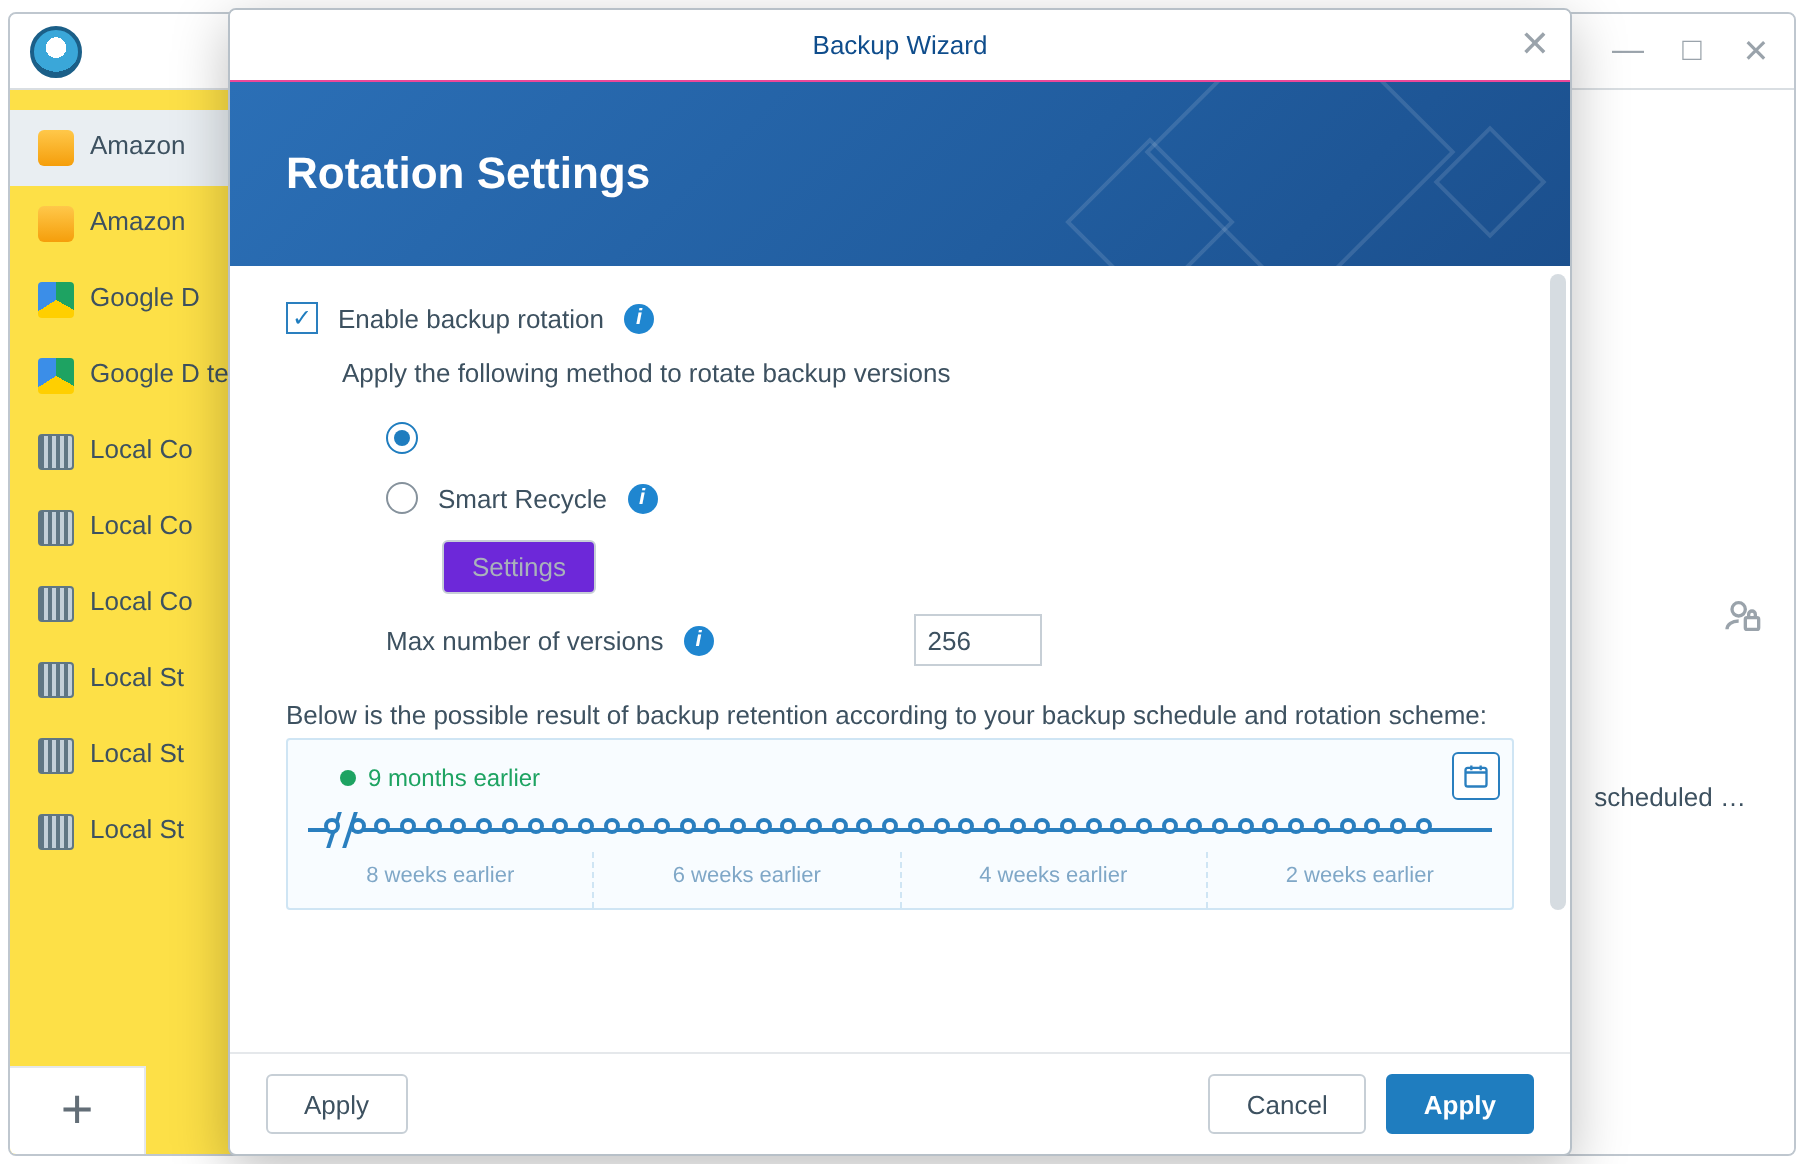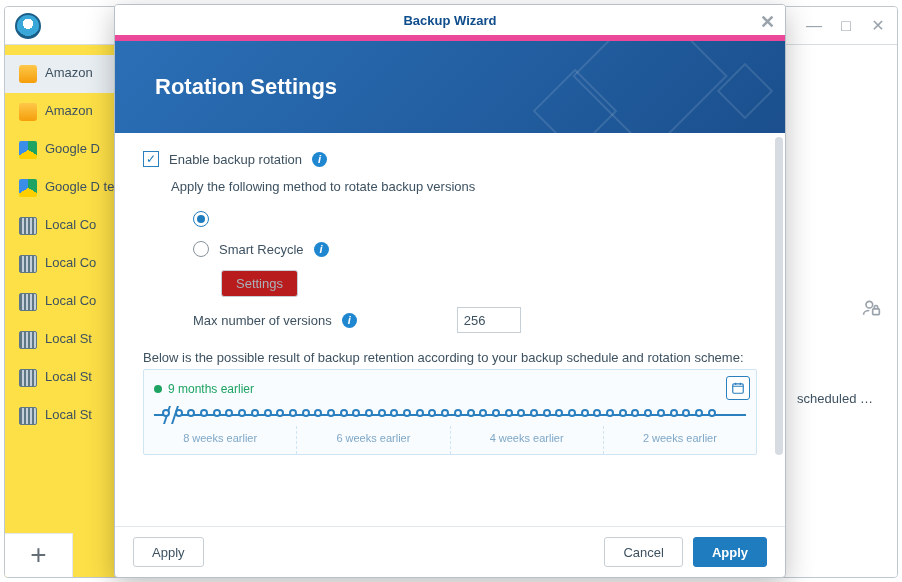--- a/index.html
+++ b/index.html
@@ -20,46 +20,46 @@
   .ic-gdrive { background: conic-gradient(#1ea362 0 33%, #ffcf00 33% 66%, #3b8ee8 66% 100%); border-radius: 2px; }
   .ic-local  { background: repeating-linear-gradient(90deg,#5f7684 0 2px,#c3d0d9 2px 4px); border: 1px solid #5f7684; border-radius: 2px;}
   .sidebar-add { position: absolute; left: 0; bottom: 0; width: 68px; height: 44px; border-top: 1px solid #e5e8eb; border-right: 1px solid #e5e8eb; background: #fff; color: #636e77; font-size: 28px; text-align: center; line-height: 42px; cursor: pointer; }
   .main-pane { flex: 1; background: #fff; position: relative; }
   .lock-icon-area { position: absolute; right: 16px; top: 252px; color: #9aa3ab; }
   .lock-icon-area svg { width: 20px; height: 22px; }
   .schedule-note { position: absolute; right: 24px; top: 346px; font-size: 13px; color: #3d5160; }
 
   
   .modal { position: absolute; left: 114px; top: 4px; width: 672px; height: 574px; background: #fff; border: 1px solid #b7c0c8; border-radius: 4px; box-shadow: 0 8px 28px rgba(0,0,0,.25); display: flex; flex-direction: column; overflow: hidden; }
-  .modal-titlebar { height: 36px; display: flex; align-items: center; justify-content: center; font-size: 13px; color: #0f4d8c; font-weight: 700; border-bottom: 6px solid #ec4899; position: relative; background: #fff; text-align: center; }
+  .modal-titlebar { height: 36px; display: flex; align-items: center; justify-content: center; font-size: 13px; color: #0f4d8c; font-weight: 400; border-bottom: 1px solid #ec4899; position: relative; background: #fff; text-align: center; }
   .modal-close { position: absolute; right: 10px; top: 6px; font-size: 18px; color: #9aa3ab; cursor: pointer; }
-  .modal-hero { height: 92px; background: linear-gradient(135deg,#2b6fb6 0%, #215d9f 60%, #1b4f8d 100%); color: #fff; display: flex; align-items: center; padding-left: 40px; font-size: 22px; font-weight: 600; position: relative; overflow: hidden; }
+  .modal-hero { height: 92px; background: linear-gradient(135deg,#2b6fb6 0%, #215d9f 60%, #1b4f8d 100%); color: #fff; display: flex; align-items: center; padding-left: 28px; font-size: 22px; font-weight: 600; position: relative; overflow: hidden; }
   .hero-cube { position: absolute; width: 60px; height: 60px; border: 2px solid rgba(255,255,255,.12); transform: rotate(45deg); }
   .hero-cube.c1 { right: 80px; top: -20px; width: 110px; height: 110px; }
   .hero-cube.c2 { right: 180px; top: 40px; }
   .hero-cube.c3 { right: 20px; top: 30px; width: 40px; height: 40px; }
 
   .modal-body { flex: 1; padding: 18px 28px 10px 28px; position: relative; overflow: hidden; }
   .check-row { display: flex; align-items: center; gap: 10px; font-size: 13px; color: #3d5160; margin-bottom: 12px; }
   .checkbox { width: 16px; height: 16px; border: 1px solid #2a7fbf; background: #fff; display: inline-flex; align-items: center; justify-content: center; color: #1f7dbf; font-size: 12px; }
   .info-dot { width: 15px; height: 15px; border-radius: 50%; background: #1f86d0; color: #fff; font-size: 11px; font-weight: 700; display: inline-flex; align-items: center; justify-content: center; font-style: italic; }
   .subhint { font-size: 13px; color: #3d5160; margin: 0 0 10px 28px; }
   .radio-group { margin-left: 50px; }
   .radio-row { display: flex; align-items: center; gap: 10px; font-size: 13px; color: #3d5160; height: 30px; }
   .radio { width: 16px; height: 16px; border-radius: 50%; border: 1px solid #86929c; display: inline-flex; align-items: center; justify-content: center; }
   .radio.sel { border-color: #1f7dbf; }
   .radio.sel::after { content: ""; width: 8px; height: 8px; border-radius: 50%; background: #1f7dbf; }
-  .settings-btn { display: inline-block; margin: 6px 0 10px 78px; border: 1px solid #c7cfd6; background: #b91c1c; color: #a9b2ba; font-size: 13px; padding: 5px 14px; border-radius: 3px; }
+  .settings-btn { display: inline-block; margin: 6px 0 10px 78px; border: 1px solid #c7cfd6; background: #6d28d9; color: #a9b2ba; font-size: 13px; padding: 5px 14px; border-radius: 3px; }
   .max-row { display: flex; align-items: center; gap: 10px; margin-left: 50px; font-size: 13px; color: #3d5160; }
   .num-input { width: 64px; height: 26px; border: 1px solid #c7cfd6; font-size: 13px; padding: 0 6px; color: #3d5160; }
   .result-hint { font-size: 13px; color: #3d5160; margin: 16px 0 2px 0; line-height: 18px; }
   .viz { border: 1px solid #cfe5f4; height: 86px; position: relative; background: #f8fcff; border-radius: 2px; }
   .viz-cal { position: absolute; right: 6px; top: 6px; width: 24px; height: 24px; border: 1px solid #2a7fbf; border-radius: 3px; display: flex; align-items: center; justify-content: center; color: #2a7fbf; background: #fff; }
   .viz-cal svg { width: 14px; height: 14px; }
-  .viz-label { position: absolute; left: 24px; top: 12px; font-size: 12px; color: #1ea362; }
+  .viz-label { position: absolute; left: 40px; top: 12px; font-size: 12px; color: #1ea362; }
   .viz-label::before { content: ""; position: absolute; left: -14px; top: 3px; width: 8px; height: 8px; border-radius: 50%; background: #1ea362; }
   .viz-axis { position: absolute; left: 10px; right: 10px; top: 44px; height: 2px; background: #2a7fbf; }
   .viz-dots { position: absolute; left: 18px; right: 40px; top: 39px; height: 12px; display: flex; justify-content: space-between; }
   .viz-dots span { width: 8px; height: 8px; border-radius: 50%; background: #fff; border: 2px solid #2a7fbf; }
   .viz-break { position: absolute; left: 22px; top: 36px; width: 10px; height: 18px; background: #f8fcff; border-left: 2px solid #2a7fbf; border-right: 2px solid #2a7fbf; transform: skewX(-18deg); }
   .viz-ticks { position: absolute; left: 0; right: 0; top: 56px; display: flex; font-size: 11px; color: #7fa7c7; }
   .viz-ticks div { flex: 1; text-align: center; border-left: 1px dashed #cfe5f4; padding-top: 6px; height: 28px; }
   .viz-ticks div:first-child { border-left: none; }
 
   .modal-footer { border-top: 1px solid #e5e8eb; padding: 10px 18px; display: flex; align-items: center; gap: 10px; }

